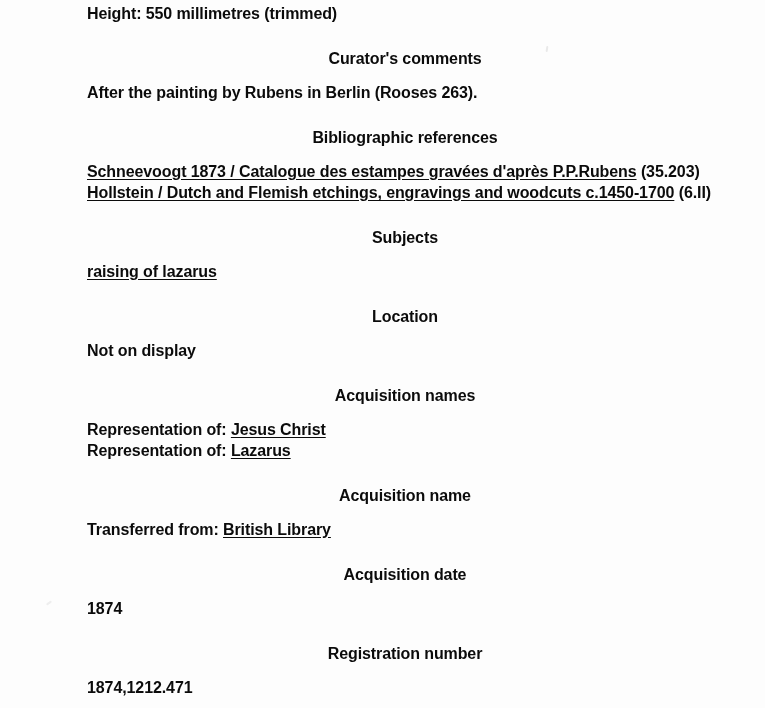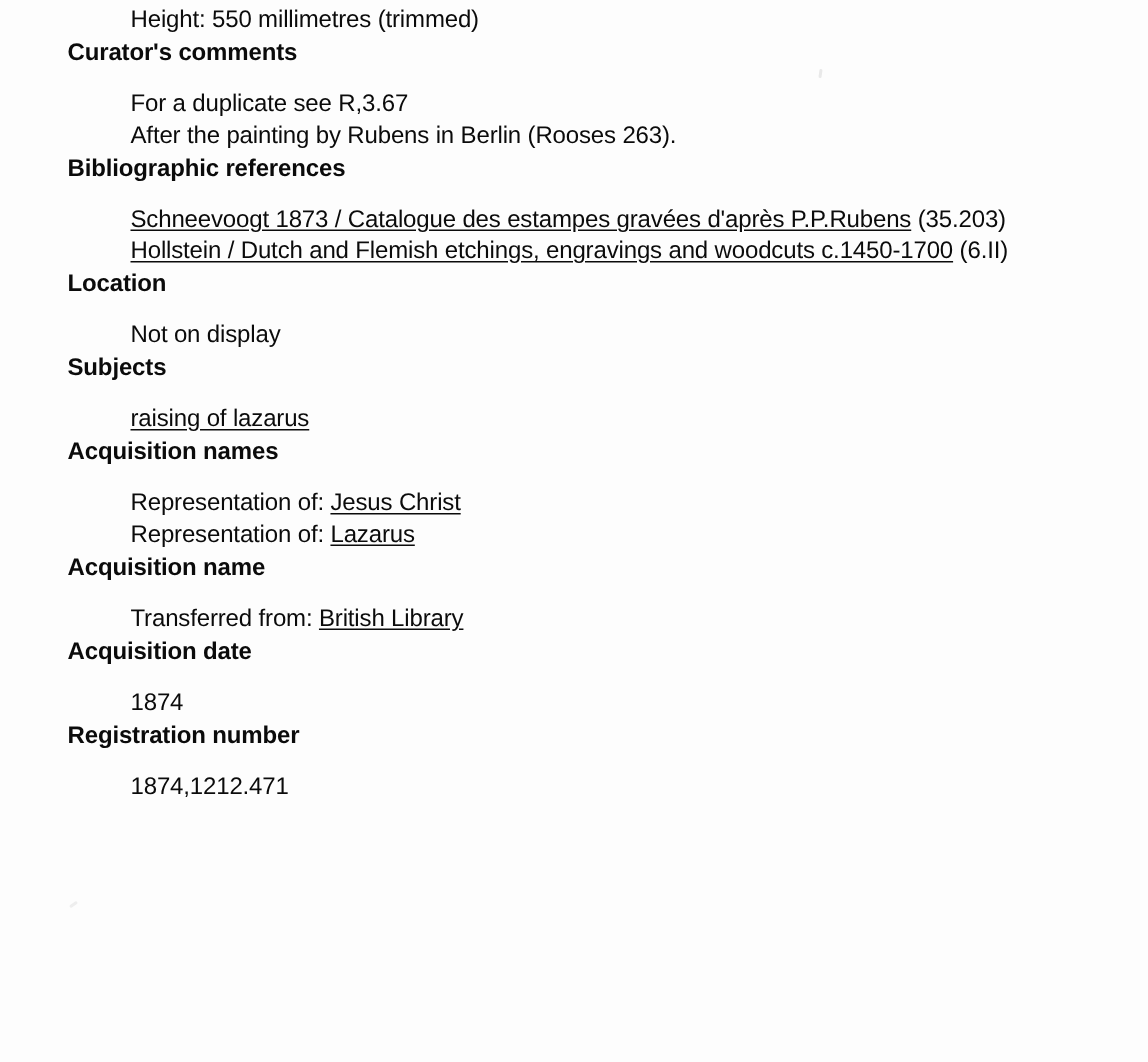--- a/index.html
+++ b/index.html
@@ -8,26 +8,27 @@
     height: 708px;
     background: #fdfdfd;
     overflow: hidden;
     font-family: "Liberation Sans", sans-serif;
     font-size: 16px;
     line-height: 21px;
     letter-spacing: -0.1px;
     color: #0b0b0b;
   }
   .content { padding-top: 3px; position: relative; width: 765px; height: 708px; }
-  .body-line { margin-left: 87px; white-space: pre-wrap; }
+  .body-line { margin-left: 87px; white-space: pre-wrap; font-weight: bold; }
   .section-heading {
     font-size: 16px;
     font-weight: bold;
     line-height: 21px;
-    margin: 1px 0 13px 45px;
+    margin: 24px 0 13px 45px;
+    text-align: center;
   }
   a.doc-link {
     color: inherit;
     text-decoration: underline;
     text-underline-offset: 2px;
     cursor: pointer;
   }
   .scan-speck {
     position: absolute;
     background: #e9e9e9;
@@ -38,38 +39,37 @@
 </style>
 </head>
 <body>
 
 <div class="content">
 
   <div class="body-line">Height: 550 millimetres (trimmed)</div>
 
   <section>
     <h2 class="section-heading">Curator's comments</h2>
-    <div class="body-line">For a duplicate see R,3.67</div>
     <div class="body-line">After the painting by Rubens in Berlin (Rooses 263).</div>
   </section>
 
   <section>
     <h2 class="section-heading">Bibliographic references</h2>
     <div class="body-line"><a class="doc-link">Schneevoogt 1873 / Catalogue des estampes gravées d'après P.P.Rubens</a><span> (35.203)</span></div>
     <div class="body-line"><a class="doc-link">Hollstein / Dutch and Flemish etchings, engravings and woodcuts c.1450-1700</a><span> (6.II)</span></div>
   </section>
 
   <section>
-    <h2 class="section-heading">Location</h2>
-    <div class="body-line">Not on display</div>
+    <h2 class="section-heading">Subjects</h2>
+    <div class="body-line"><a class="doc-link">raising of lazarus</a></div>
   </section>
 
   <section>
-    <h2 class="section-heading">Subjects</h2>
-    <div class="body-line"><a class="doc-link">raising of lazarus</a></div>
+    <h2 class="section-heading">Location</h2>
+    <div class="body-line">Not on display</div>
   </section>
 
   <section>
     <h2 class="section-heading">Acquisition names</h2>
     <div class="body-line"><span>Representation of: </span><a class="doc-link">Jesus Christ</a></div>
     <div class="body-line"><span>Representation of: </span><a class="doc-link">Lazarus</a></div>
   </section>
 
   <section>
     <h2 class="section-heading">Acquisition name</h2>

